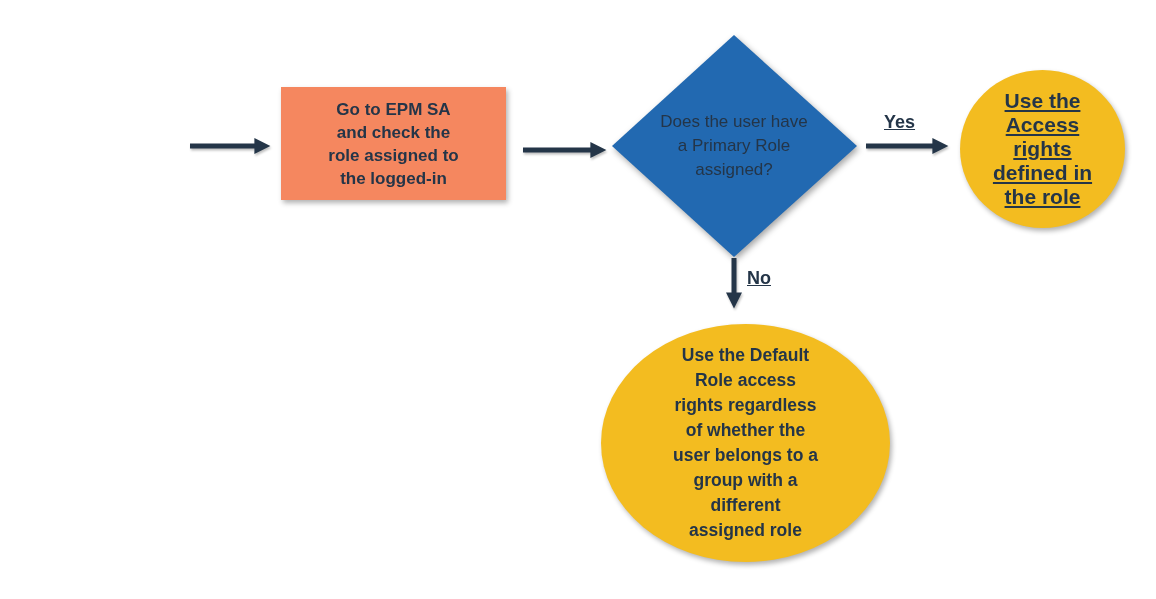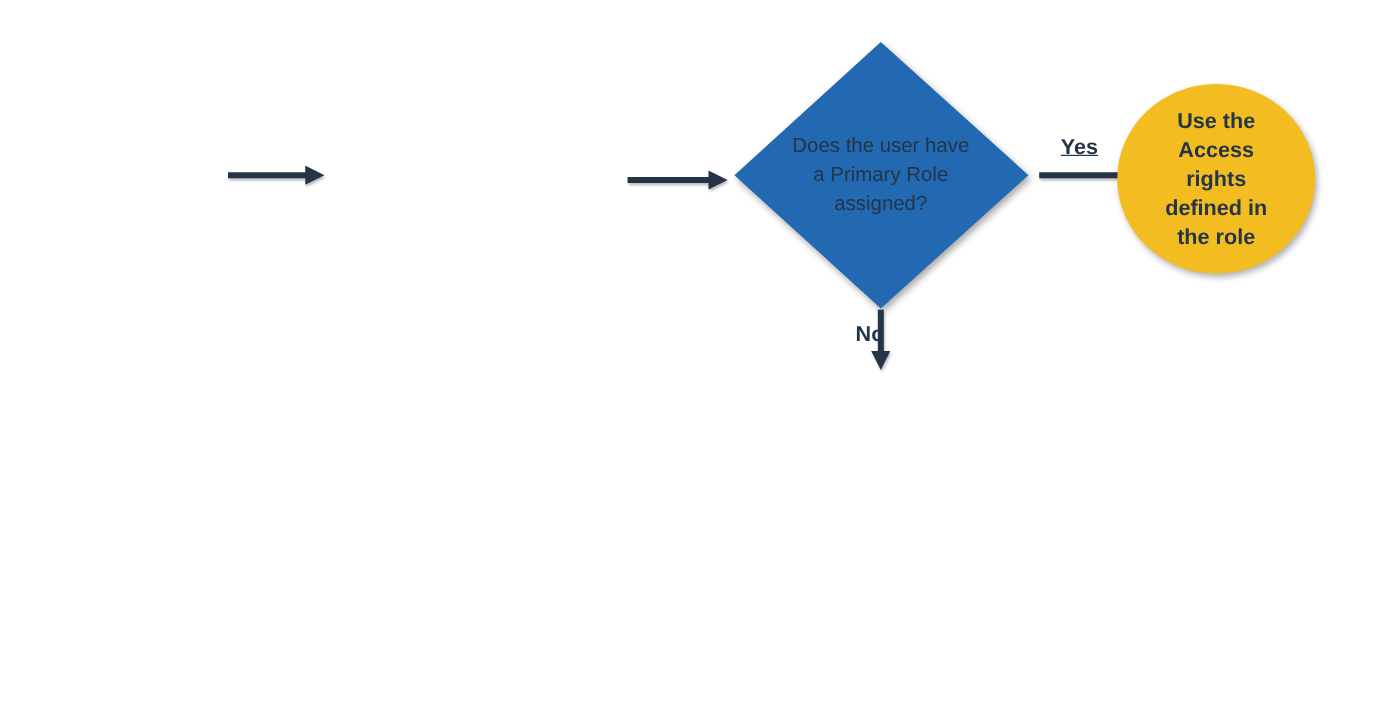--- a/index.html
+++ b/index.html
@@ -47,30 +47,30 @@
   .rect   { background: var(--c-orange, #F5875F); box-shadow: 2px 3px 5px rgba(0,0,0,0.30); }
 
   .start-node   { left: 31px;  top: 78px;  width: 149px; height: 134px; font-size: 19px; }
   .process-node { left: 281px; top: 87px;  width: 225px; height: 113px; font-size: 17px; line-height: 23px; }
   .decision-label {
     position: absolute; left: 654px; top: 80px; width: 160px; height: 132px;
     display: flex; align-items: center; justify-content: center;
     color: var(--c-ink, #243548); font-weight: normal; text-align: center;
     font-size: 17px; line-height: 24px;
   }
-  .yes-node { left: 931px; top: 70px;  width: 165px; height: 158px; font-size: 18px; line-height: 24px; }
+  .yes-node { left: 960px; top: 70px;  width: 165px; height: 158px; font-size: 21px; line-height: 24px; text-decoration: underline; }
   .no-node  { left: 601px; top: 324px; width: 289px; height: 238px; font-size: 17.5px; line-height: 25px; }
 
   .edge-label {
     position: absolute;
     color: var(--c-ink, #243548);
     font-weight: bold; font-size: 18px;
   }
   .yes-label { left: 884px; top: 112px; text-decoration: underline; }
-  .no-label  { left: 713px; top: 268px; }
+  .no-label  { left: 747px; top: 268px; text-decoration: underline; }
 </style>
 </head>
 <body>
 
 <div class="canvas">
 
   <svg class="layer" viewBox="0 0 1156 599">
     <defs>
       <marker id="arrowhead" viewBox="0 0 10 10" refX="1" refY="5" markerWidth="3.4" markerHeight="3.2" orient="auto">
         <path d="M0,0 L10,5 L0,10 z"></path>
@@ -79,34 +79,50 @@
 
     <polygon class="diamond" points="734,35 857,146 734,257 612,146"></polygon>
 
     <line class="arrow" x1="190" y1="146" x2="256" y2="146" marker-end="url(#arrowhead)"></line>
     <line class="arrow" x1="523" y1="150" x2="592" y2="150" marker-end="url(#arrowhead)"></line>
     <line class="arrow" x1="866" y1="146" x2="934" y2="146" marker-end="url(#arrowhead)"></line>
     <line class="arrow" x1="734" y1="258" x2="734" y2="294" marker-end="url(#arrowhead)"></line>
   </svg>
 
 
+  <div class="node rect process-node">
+    <span class="txt">Go to EPM SA
+and check the
+role assigned to
+the logged-in</span>
+  </div>
 
   <div class="decision-label">
     <span class="txt">Does the
 user have
 a Primary
 Role
 assigned?</span>
   </div>
 
   <div class="node circle yes-node">
     <span class="txt">Use the
 Access
 rights
 defined in
 the role</span>
   </div>
 
+  <div class="node circle no-node">
+    <span class="txt">Use the Default
+Role access
+rights regardless
+of whether the
+user belongs to a
+group with a
+different
+assigned role</span>
+  </div>
 
   <div class="edge-label yes-label">Yes</div>
   <div class="edge-label no-label">No</div>
 
 </div>
 
 </body></html>

